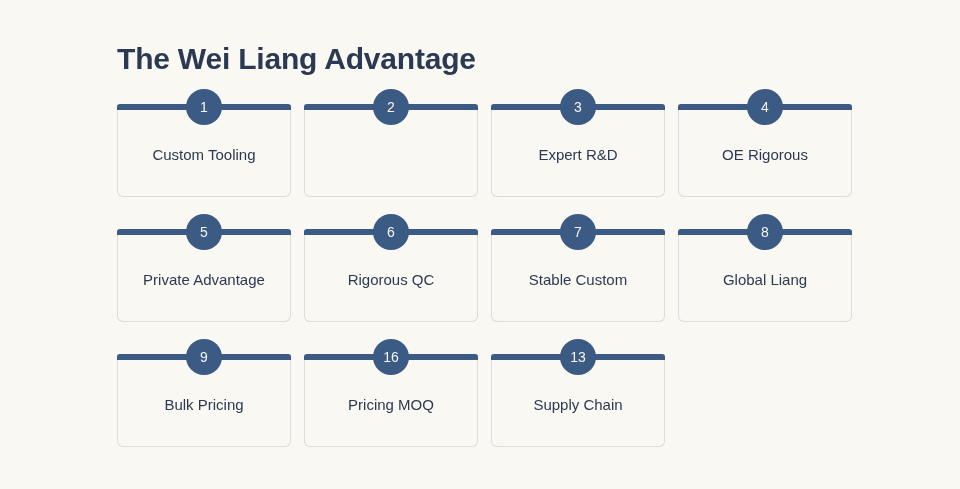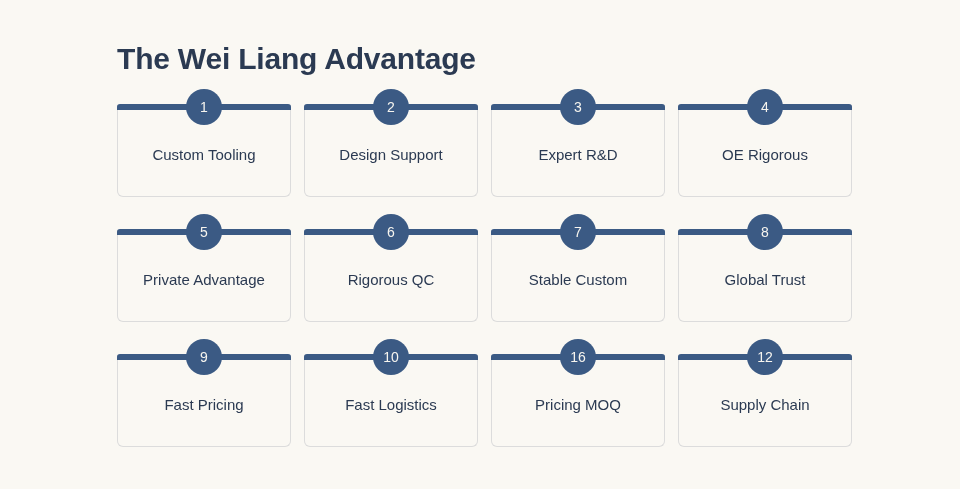--- a/index.html
+++ b/index.html
@@ -103,21 +103,20 @@
 
     <div class="card">
       <div class="card-topbar"></div>
       <div class="badge">1</div>
       <div class="card-label">Custom Tooling</div>
     </div>
 
     <div class="card">
       <div class="card-topbar"></div>
       <div class="badge">2</div>
-      <div class="card-label">Design Support</div>
     </div>
 
     <div class="card">
       <div class="card-topbar"></div>
       <div class="badge">3</div>
       <div class="card-label">Expert R&amp;D</div>
     </div>
 
     <div class="card">
       <div class="card-topbar"></div>
@@ -139,41 +138,36 @@
 
     <div class="card">
       <div class="card-topbar"></div>
       <div class="badge">7</div>
       <div class="card-label">Stable Custom</div>
     </div>
 
     <div class="card">
       <div class="card-topbar"></div>
       <div class="badge">8</div>
-      <div class="card-label">Global Trust</div>
+      <div class="card-label">Global Liang</div>
     </div>
 
     <div class="card">
       <div class="card-topbar"></div>
       <div class="badge">9</div>
-      <div class="card-label">Fast Pricing</div>
+      <div class="card-label">Bulk Pricing</div>
     </div>
 
-    <div class="card">
-      <div class="card-topbar"></div>
-      <div class="badge">10</div>
-      <div class="card-label">Fast Logistics</div>
-    </div>
 
     <div class="card">
       <div class="card-topbar"></div>
       <div class="badge">16</div>
       <div class="card-label">Pricing MOQ</div>
     </div>
 
     <div class="card">
       <div class="card-topbar"></div>
-      <div class="badge">12</div>
+      <div class="badge">13</div>
       <div class="card-label">Supply Chain</div>
     </div>
 
   </div>
 </div>
 
 </body></html>

